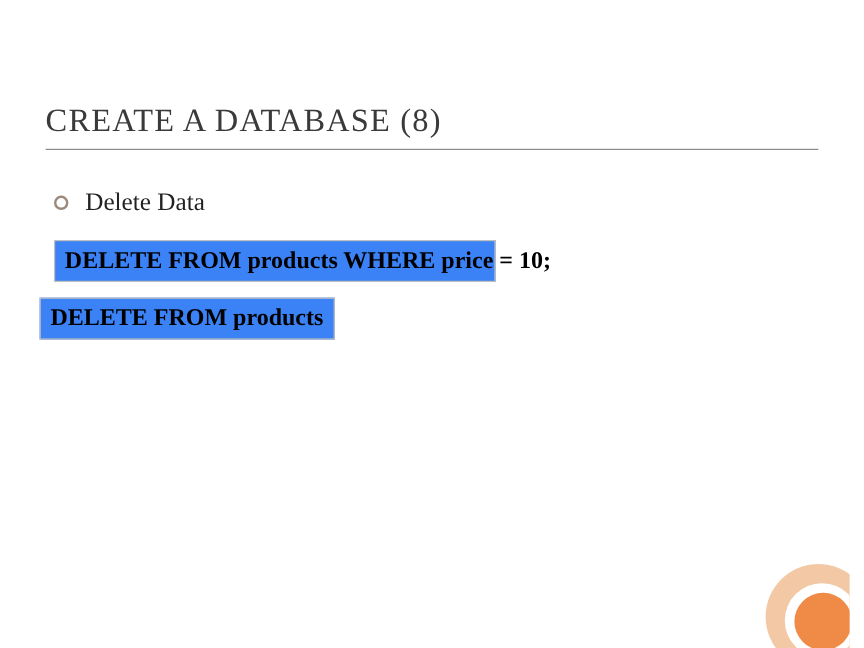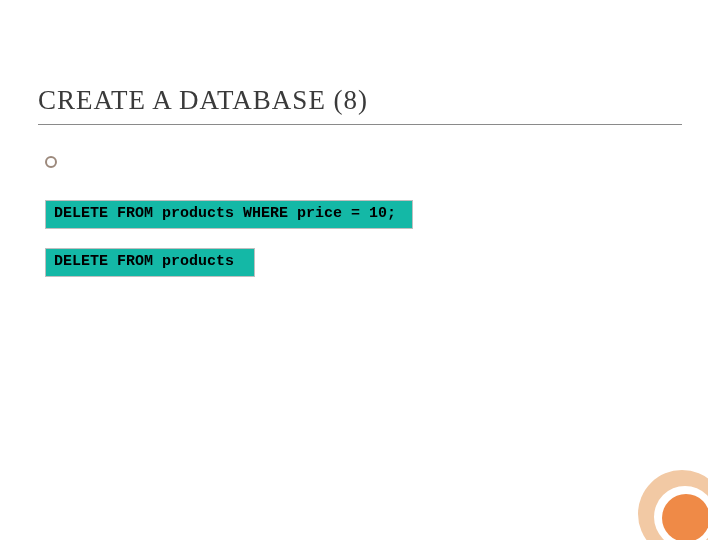--- a/index.html
+++ b/index.html
@@ -54,33 +54,33 @@
     box-sizing: border-box;
     flex: none;
   }
   .bullet-text {
     font-family: Georgia, "Times New Roman", serif;
     font-size: 21px;
     color: #222;
   }
   .code-box {
     position: absolute;
-    background: #14b8a6;
+    background: #3b82f6;
     border: 1px solid #bfbfbf;
-    font-family: Liberation Mono, monospace;
+    font-family: Liberation Serif, serif;
     font-weight: bold;
-    font-size: 15px;
+    font-size: 20px;
     color: #000;
     padding: 4px 8px 5px 8px;
     line-height: 1.2;
     white-space: nowrap;
     box-sizing: border-box;
   }
   #code1 { left: 45px; top: 200px; width: 368px; }
-  #code2 { left: 45px; top: 248px; width: 210px; }
+  #code2 { left: 33px; top: 248px; width: 246px; }
   .corner-deco {
     position: absolute;
     right: 12px;
     bottom: 0px;
     width: 78px;
     height: 78px;
     overflow: hidden;
   }
   .circle-outer {
     position: absolute;
@@ -113,20 +113,21 @@
 </head>
 <body>
 
 <div class="slide">
 
   <div class="title">CREATE A DATABASE (8)</div>
   <div class="title-underline"></div>
 
   <div class="bullet-row">
     <span class="bullet-icon"></span>
+    <span class="bullet-text">Delete Data</span>
   </div>
 
   <div id="code1" class="code-box">DELETE FROM products WHERE price = 10;</div>
   <div id="code2" class="code-box">DELETE FROM products</div>
 
   <div class="corner-deco">
     <div class="circle-outer"></div>
     <div class="circle-mid"></div>
     <div class="circle-inner"></div>
   </div>

